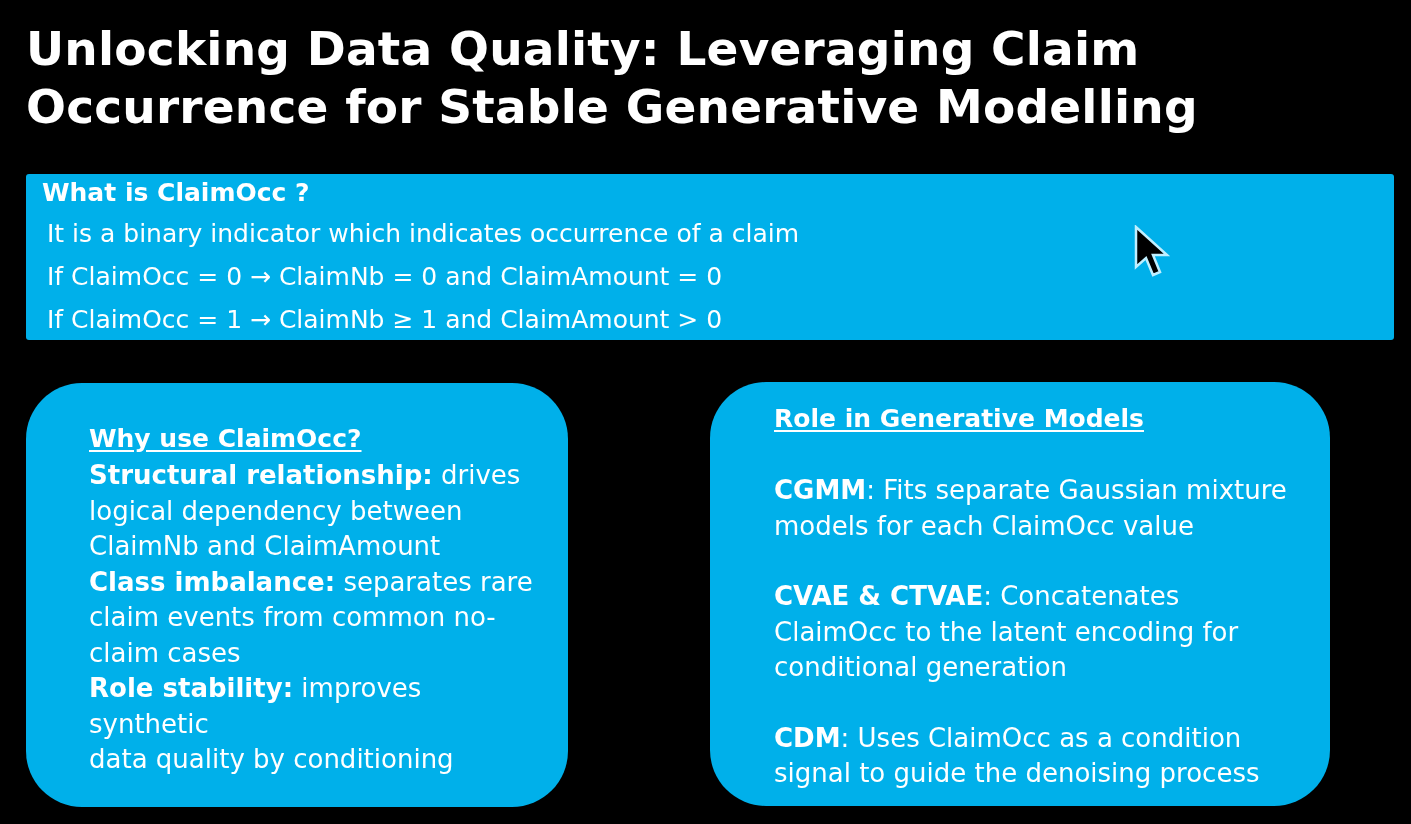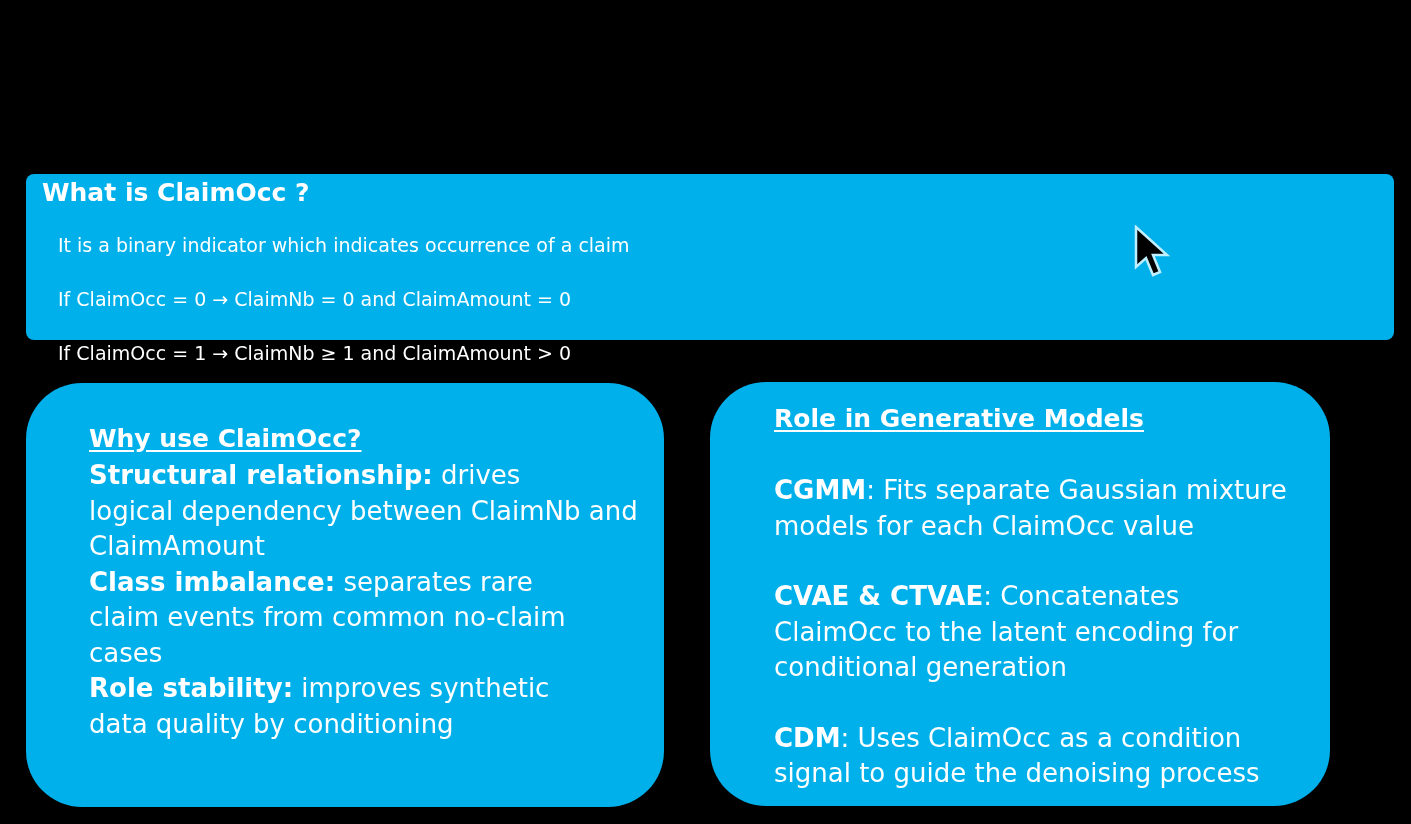--- a/index.html
+++ b/index.html
@@ -34,38 +34,38 @@
       position: absolute;
       background: #00b0ea;
       color: #ffffff;
       box-sizing: border-box;
     }
     .box-top {
       left: 26px;
       top: 174px;
       width: 1368px;
       height: 166px;
-      border-radius: 8px;
+      border-radius: 3px;
       padding: 2px 16px 0 16px;
     }
     .box-top .heading {
       font-weight: bold;
       font-size: 25px;
       line-height: 34px;
       margin: 0 0 4px 0;
     }
     .box-top .line {
-      font-size: 19px;
+      font-size: 25px;
       line-height: 38px;
-      margin: 16px;
+      margin: 5px;
     }
     .box-left {
       left: 26px;
       top: 383px;
-      width: 638px;
+      width: 542px;
       height: 424px;
       border-radius: 56px;
       padding: 37px 20px 0 63px;
     }
     .box-right {
       left: 710px;
       top: 382px;
       width: 620px;
       height: 424px;
       border-radius: 56px;
@@ -92,20 +92,24 @@
       top: 225px;
       width: 40px;
       height: 60px;
     }
   </style>
 </head>
 <body>
 
 <div class="slide">
 
+  <h1 class="title">
+    <span>Unlocking Data Quality: Leveraging Claim</span><br>
+    <span>Occurrence for Stable Generative Modelling</span>
+  </h1>
 
   <div class="box box-top">
     <p class="heading">What is ClaimOcc ?</p>
     <p class="line">It is a binary indicator which indicates occurrence of a claim</p>
     <p class="line">If ClaimOcc = 0 → ClaimNb = 0 and ClaimAmount = 0</p>
     <p class="line">If ClaimOcc = 1 → ClaimNb ≥ 1 and ClaimAmount &gt; 0</p>
   </div>
 
   <div class="box box-left">
     <p class="u-heading">Why use ClaimOcc?</p>

